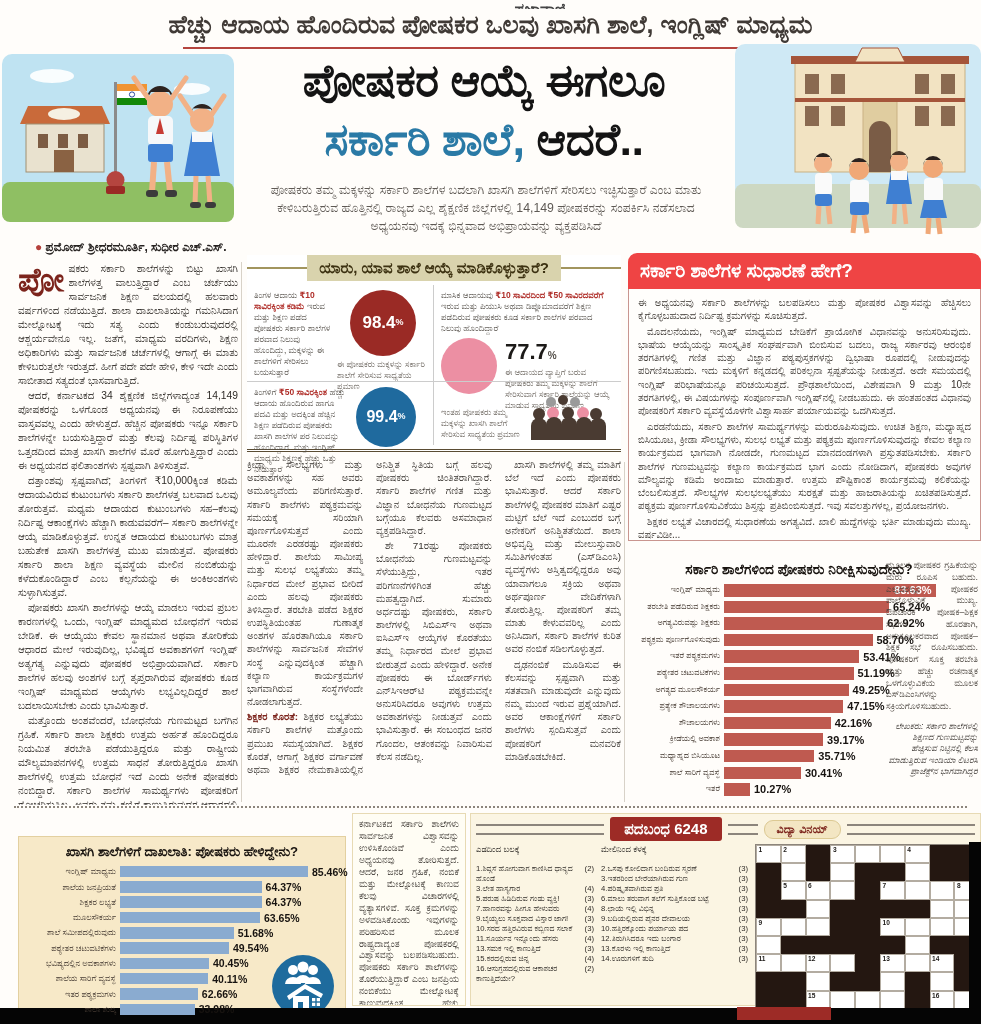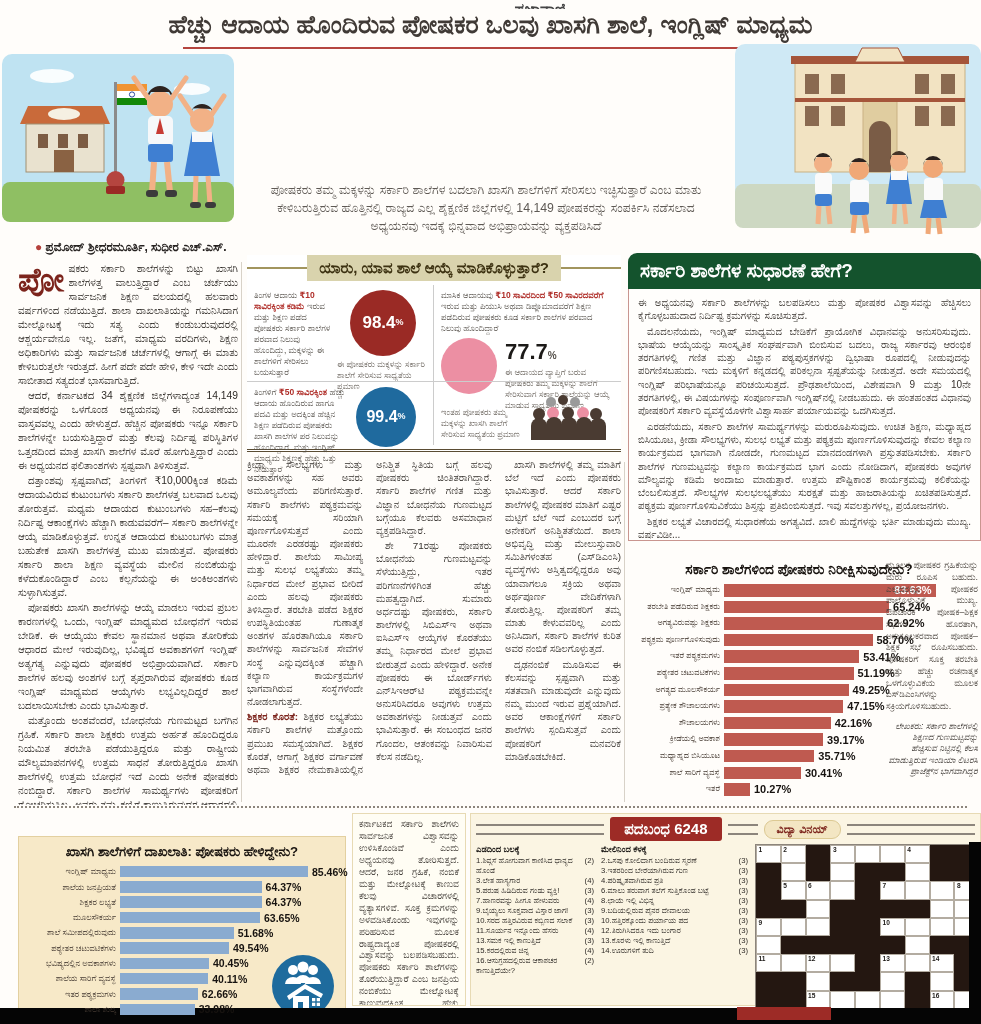--- a/index.html
+++ b/index.html
@@ -56,21 +56,21 @@
   .bigval{font-size:22px;font-weight:800;color:#1c1a18;}
   .cap{font-size:8.4px;color:#6b655e;line-height:1.3;}
   
   .midcols{left:247px;top:458px;width:374px;height:347px;overflow:hidden;
       column-count:3;column-gap:13px;font-size:9.9px;line-height:1.33;color:#332f2b;text-align:justify;}
   .midcols p{margin:0 0 2px 0;text-indent:9px;}
   .midcols p.nofirst{text-indent:0;}
   .lead{color:#7c241c;font-weight:bold;}
   
   .rpanel{left:628px;top:253px;width:353px;height:304px;}
-  .rtitle{background:#14532d;color:#fff;font-weight:800;font-size:19px;text-align:left;
+  .rtitle{background:#ef4444;color:#fff;font-weight:800;font-size:19px;text-align:left;
       padding:7px 12px;border-radius:9px 9px 0 0;}
   .rbody{border:1px solid #c9958f;border-top:none;background:#fffefc;height:252px;
       box-sizing:border-box;padding:7px 9px;font-size:10px;line-height:1.33;color:#37322d;
       text-align:justify;overflow:hidden;}
   .rbody p{margin:0 0 2px 0;text-indent:9px;}
   .rbody p.nofirst{text-indent:0;}
   
   .chart-title{font-weight:800;color:#17120e;}
   .expect{left:630px;top:562px;width:250px;height:243px;}
   .expect .chart-title{font-size:13.8px;text-align:center;width:338px;margin-bottom:4px;}
@@ -102,21 +102,21 @@
   .cw-head{display:flex;align-items:center;gap:6px;height:24px;}
   .cw-rule{flex:1;height:7px;border-top:2px solid #8c8residual578;border-top:2px solid #8c857c;border-bottom:2px solid #8c857c;}
   .cw-title{background:#9d2b26;color:#fff;font-weight:800;font-size:15px;padding:3px 14px;
       border-radius:3px;white-space:nowrap;}
   .cw-by{background:#f3e6c3;color:#7c241c;font-weight:bold;font-size:11px;padding:2px 12px;
       border-radius:9px;border:1px solid #dcc993;white-space:nowrap;}
   .cw-body{display:flex;gap:7px;margin-top:3px;}
   .cluecol{font-size:7.7px;line-height:1.3;color:#2f2b27;}
   .cluecol.across{width:118px;flex:none;}
   .cluecol.down{width:147px;flex:none;}
-  .clue-h{font-weight:bold;font-size:8.4px;color:#1d1a17;margin-bottom:1px;}
+  .clue-h{font-weight:normal;font-size:8.4px;color:#1d1a17;margin-bottom:9px;}
   .clue{display:flex;}
   .clue .ct{flex:1;}
   .clue .cl{margin-left:3px;white-space:nowrap;}
   .grid{display:grid;grid-template-columns:repeat(9,24.8px);grid-auto-rows:18.2px;
       background:#fff;border:1px solid #8c857c;align-self:flex-start;}
   .cell{position:relative;background:#fff;border:0.5px solid #b3aca1;box-sizing:border-box;}
   .cell.b{background:#241711;border-color:#241711;}
   .cell .n{position:absolute;top:0;left:1.5px;font-size:6.6px;font-weight:bold;color:#1d1a17;}
   .blackband{left:0;top:1008px;width:981px;height:16px;background:#050505;}
   .redbox{left:737px;top:1007px;width:94px;height:13px;background:#9d2b26;}
@@ -240,20 +240,24 @@
             <path d="M188,122 a10,10 0 0 1 20,0 l-2,-6 -16,0 z" fill="#2c2320"></path>
           <rect x="189" y="134" width="19" height="24" rx="4" fill="#fafafa"></rect>
           <polygon points="189,156 208,156 212,174 185,174" fill="#3f7fd2"></polygon>
           <line x1="194" y1="174" x2="193" y2="190" stroke="#f0a877" stroke-width="5"></line>
           <line x1="203" y1="174" x2="205" y2="190" stroke="#f0a877" stroke-width="5"></line>
         </g>
       </g>
     </svg>
   </div>
 
+  <div class="abs hl">
+    <span>ಪೋಷಕರ ಆಯ್ಕೆ ಈಗಲೂ</span><br>
+    <span class="blue">ಸರ್ಕಾರಿ ಶಾಲೆ,</span><span> ಆದರೆ..</span>
+  </div>
   <div class="abs standfirst">ಪೋಷಕರು ತಮ್ಮ ಮಕ್ಕಳನ್ನು ಸರ್ಕಾರಿ ಶಾಲೆಗಳ ಬದಲಾಗಿ ಖಾಸಗಿ ಶಾಲೆಗಳಿಗೆ ಸೇರಿಸಲು ಇಚ್ಛಿಸುತ್ತಾರೆ ಎಂಬ ಮಾತು ಕೇಳಿಬರುತ್ತಿರುವ ಹೊತ್ತಿನಲ್ಲಿ ರಾಜ್ಯದ ಎಲ್ಲ ಶೈಕ್ಷಣಿಕ ಜಿಲ್ಲೆಗಳಲ್ಲಿ 14,149 ಪೋಷಕರನ್ನು ಸಂಪರ್ಕಿಸಿ ನಡೆಸಲಾದ ಅಧ್ಯಯನವು ಇದಕ್ಕೆ ಭಿನ್ನವಾದ ಅಭಿಪ್ರಾಯವನ್ನು ವ್ಯಕ್ತಪಡಿಸಿದೆ</div>
 
   <div class="abs byline">
     <span class="dot">● </span><span>ಪ್ರಮೋದ್ ಶ್ರೀಧರಮೂರ್ತಿ, ಸುಧೀರ ಎಚ್.ಎಸ್.</span>
   </div>
 
   <div class="abs vr" style="left:241px;top:262px;height:540px;"></div>
   <div class="abs vr" style="left:624px;top:462px;height:340px;"></div>
 
   <div class="abs leftcol">

